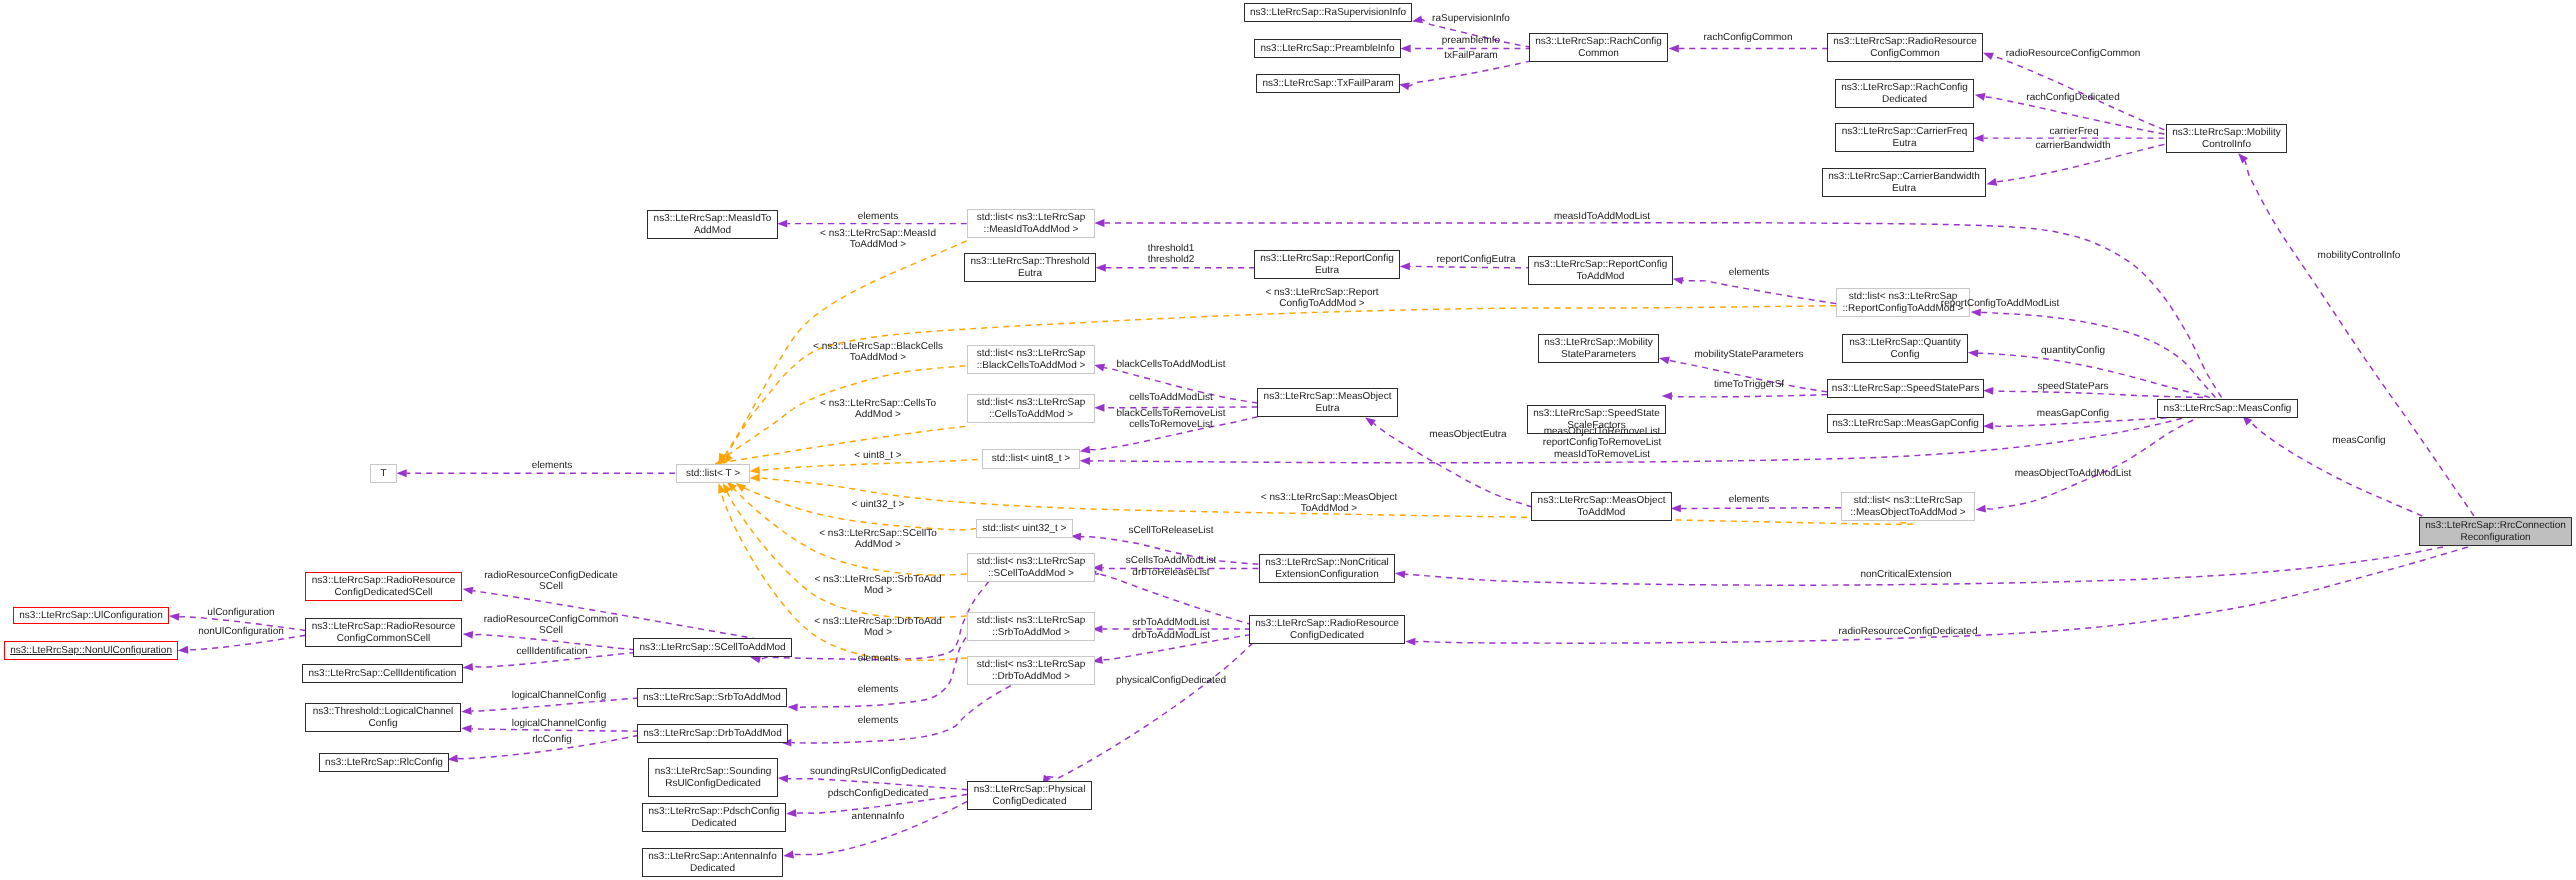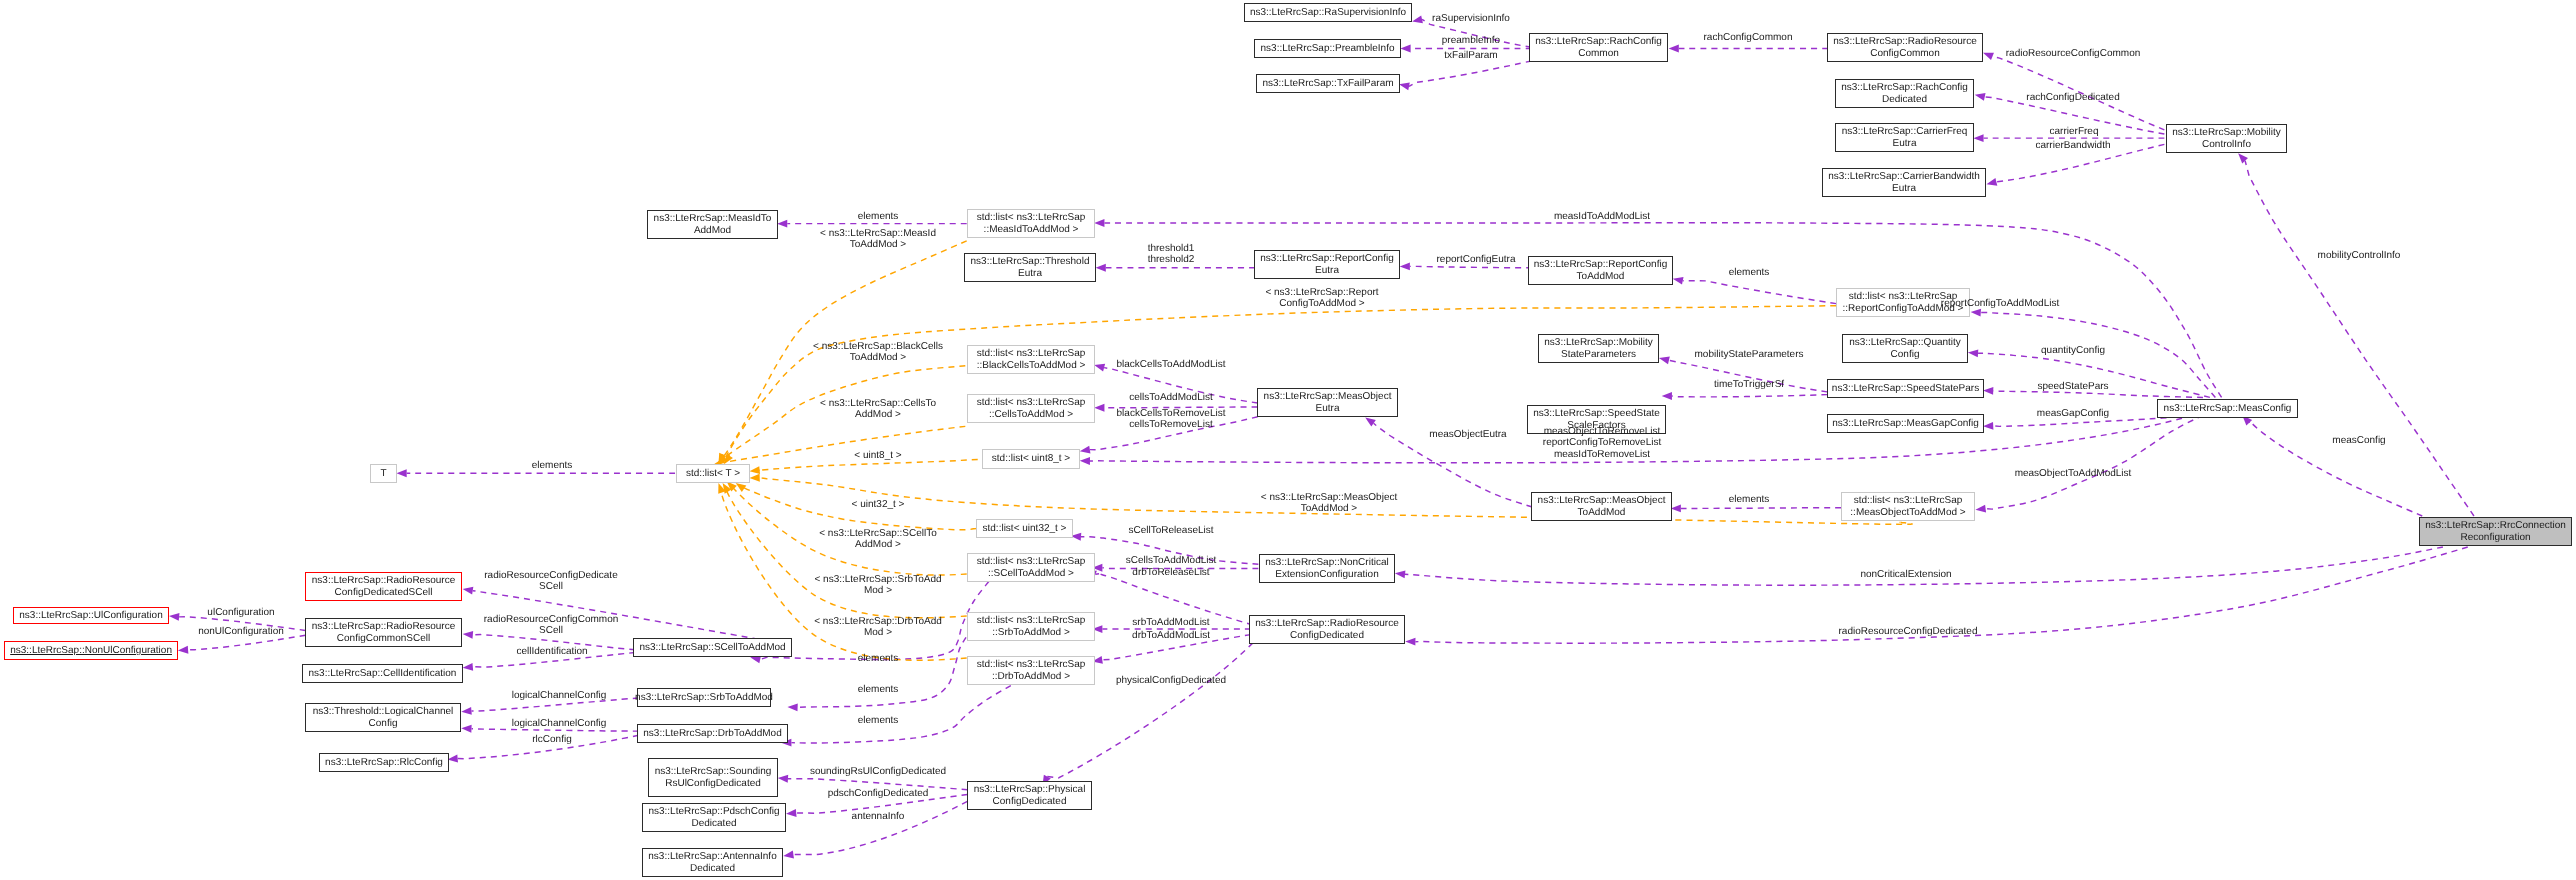--- a/index.html
+++ b/index.html
@@ -292,21 +292,21 @@
       <div class="node solid" style="left: 1249px; top: 615px; width: 156px; height: 29px;">
         <div>ns3::LteRrcSap::RadioResource</div>
         <div>ConfigDedicated</div>
       </div>
       <div class="node solid" style="left: 302px; top: 664px; width: 161px; height: 18.6px;">
         <div>ns3::LteRrcSap::CellIdentification</div>
       </div>
       <div class="node solid" style="left: 633px; top: 638px; width: 159px; height: 18.6px;">
         <div>ns3::LteRrcSap::SCellToAddMod</div>
       </div>
-      <div class="node solid" style="left: 637px; top: 688px; width: 134px; height: 18.6px;">
+      <div class="node solid" style="left: 637px; top: 688px; width: 150px; height: 18.6px;">
         <div>ns3::LteRrcSap::SrbToAddMod</div>
       </div>
       <div class="node tmpl" style="left: 967px; top: 656px; width: 128px; height: 29px;">
         <div>std::list&lt; ns3::LteRrcSap</div>
         <div>::DrbToAddMod &gt;</div>
       </div>
       <div class="node solid" style="left: 305px; top: 703px; width: 156px; height: 29px;">
         <div>ns3::Threshold::LogicalChannel</div>
         <div>Config</div>
       </div>

